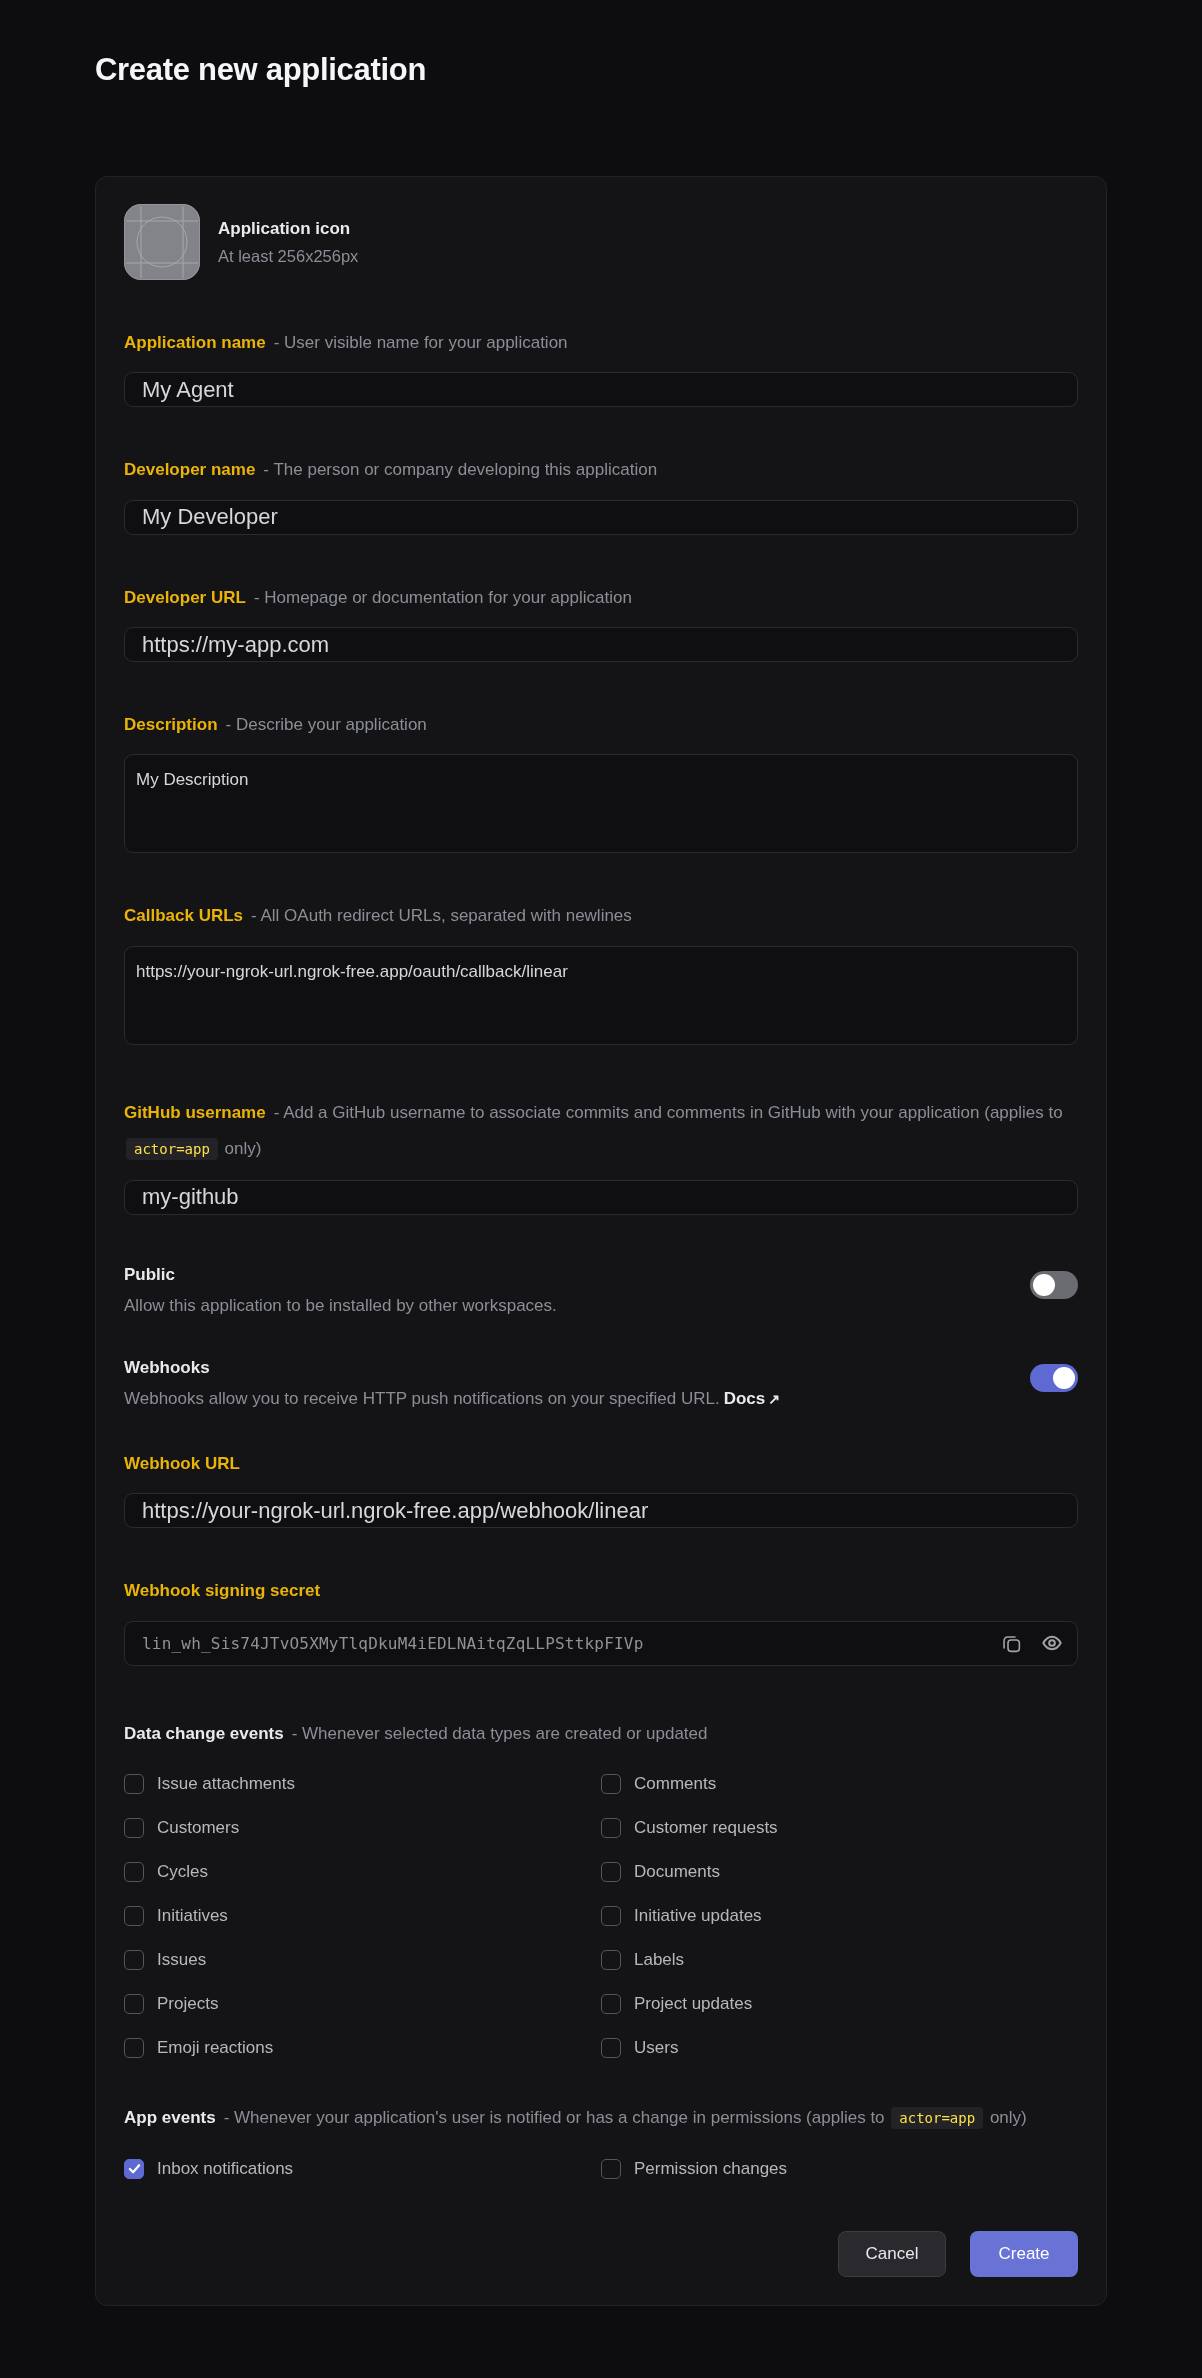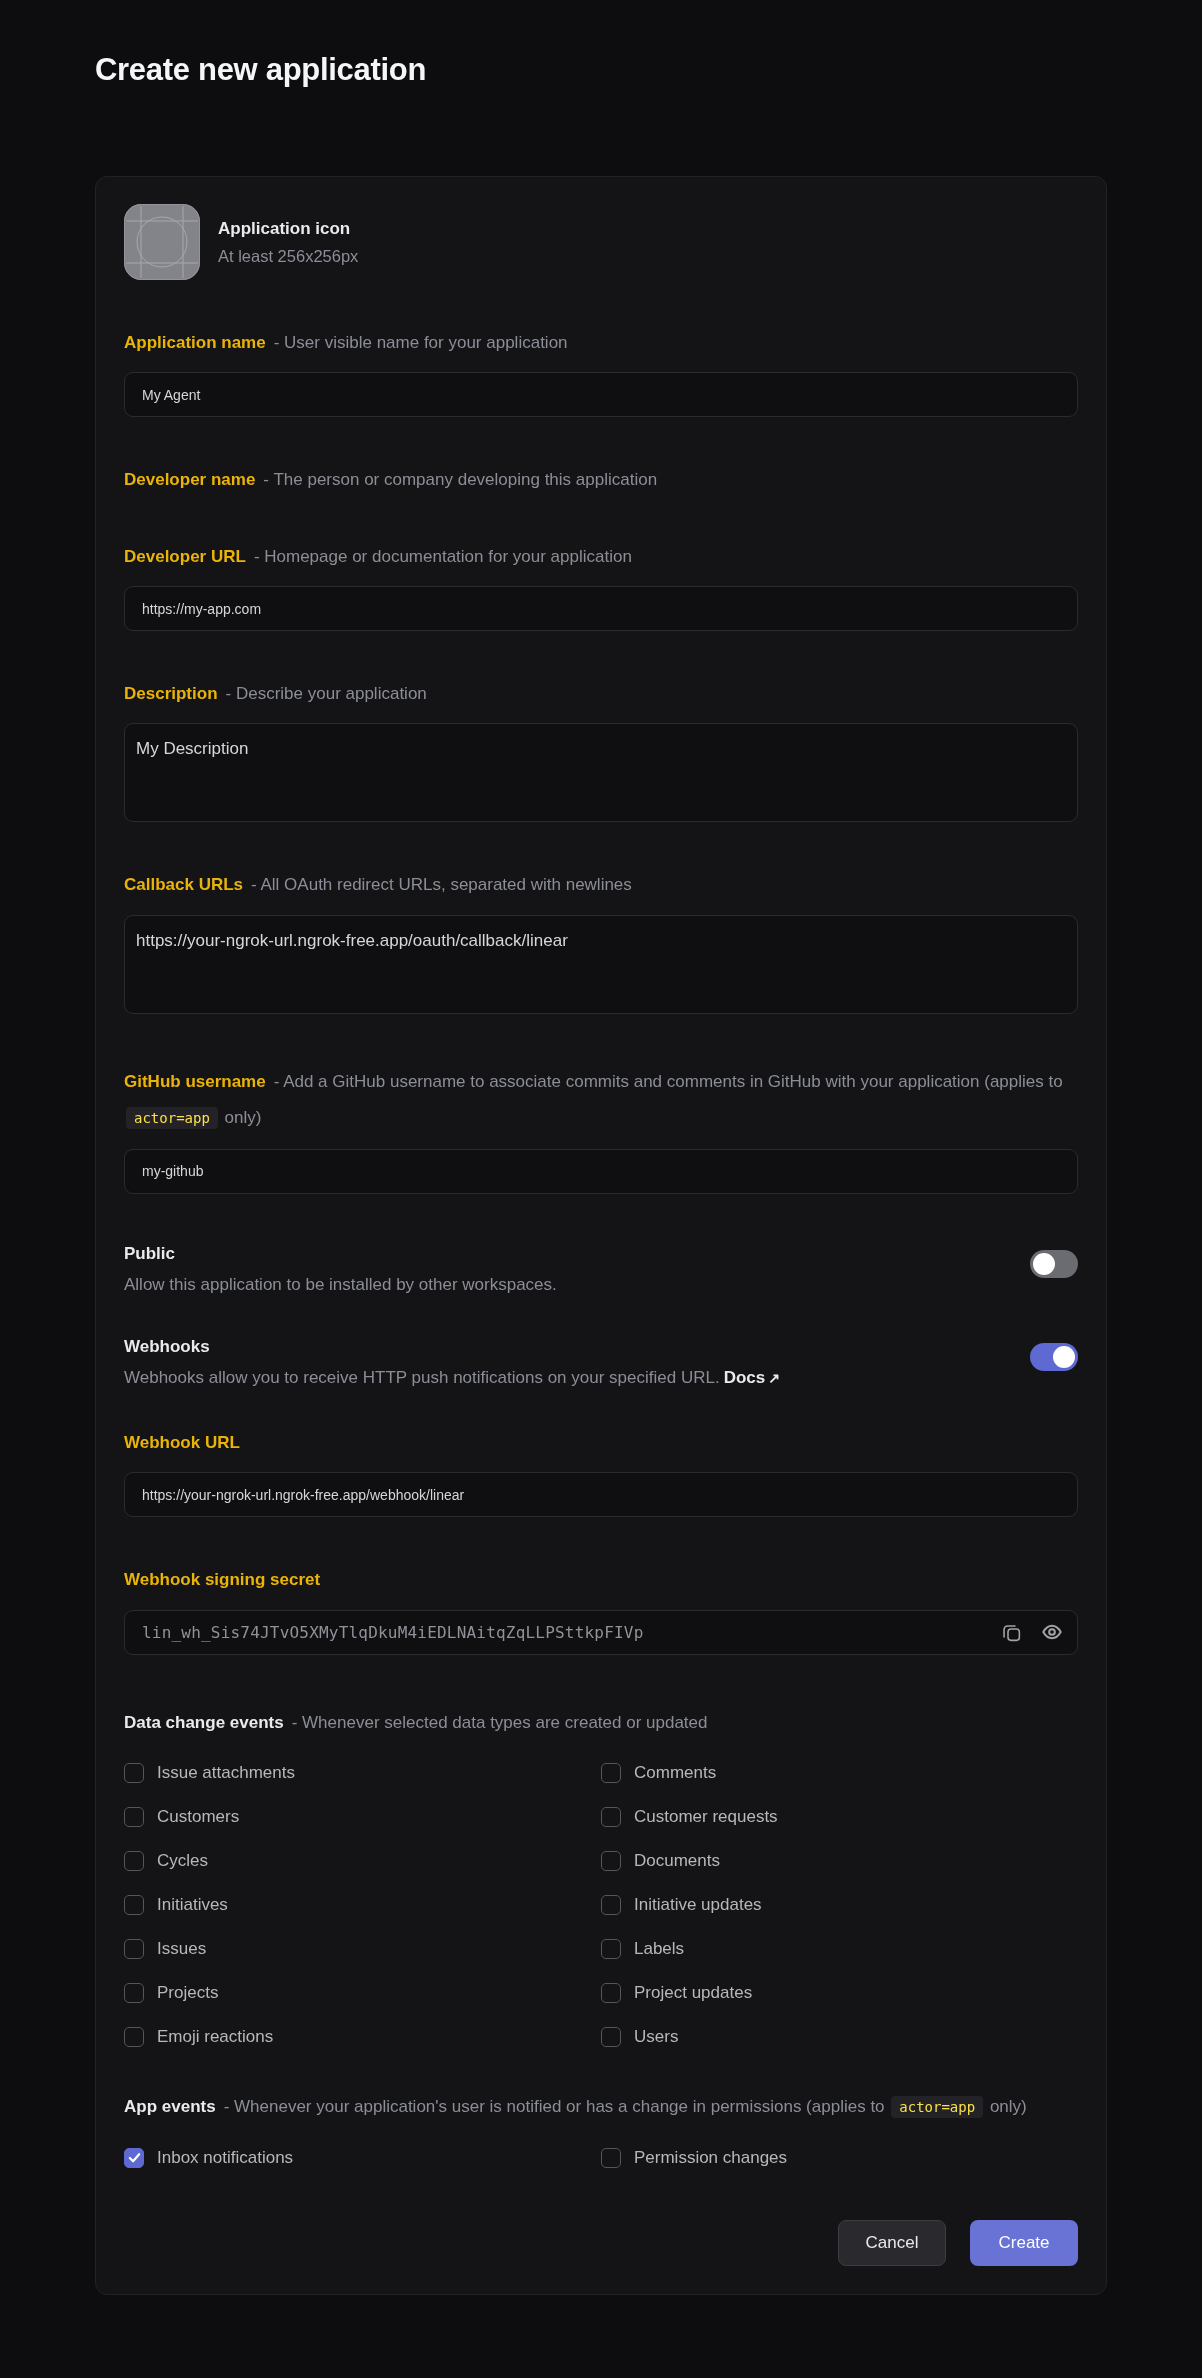--- a/index.html
+++ b/index.html
@@ -32,23 +32,23 @@
   .field-label { margin-bottom:16px; font-size:17px; line-height:1.55; }
   .field-label .lbl { font-weight:600; color:#eab308; margin-right:8px; }
   .field-label .hint { font-weight:400; color:#8b8e96; }
   .field-label.tall { line-height:2.15; margin-bottom:12px; }
   .chip {
     font-family:"DejaVu Sans Mono","Liberation Mono",monospace;
     font-size:14px; color:#fde047; background:#222227;
     border-radius:4px; padding:3px 8px; margin:0 2px;
   }
   .text-input {
-    width:100%; height:45px;
+    width:100%; height:35px;
     background:#0f0f12; border:1px solid #2a2b30; border-radius:9px;
-    color:#d6d7da; font-size:14px; font-family:"Liberation Sans",sans-serif;
+    color:#d6d7da; font-size:22px; font-family:"Liberation Sans",sans-serif;
     padding:0 17px; outline:none; display:block;
   }
   .textarea {
     width:100%; height:99px; resize:none;
     background:#0f0f12; border:1px solid #2a2b30; border-radius:9px;
     color:#d6d7da; font-size:17px; font-family:Liberation Sans, sans-serif;
     padding:12px 11px; line-height:1.5; outline:none; display:block;
   }
 
   
@@ -137,20 +137,21 @@
       <div class="field-label">
         <span class="lbl">Application name</span><span class="hint">-  User visible name for your application</span>
       </div>
       <input class="text-input" type="text" value="My Agent" style="">
     </div>
 
     <div class="field">
       <div class="field-label">
         <span class="lbl">Developer name</span><span class="hint">-  The person or company developing this application</span>
       </div>
+      <input class="text-input" type="text" value="My Developer" style="">
     </div>
 
     <div class="field">
       <div class="field-label">
         <span class="lbl">Developer URL</span><span class="hint">-  Homepage or documentation for your application</span>
       </div>
       <input class="text-input" type="text" value="https://my-app.com" style="">
     </div>
 
     <div class="field">

